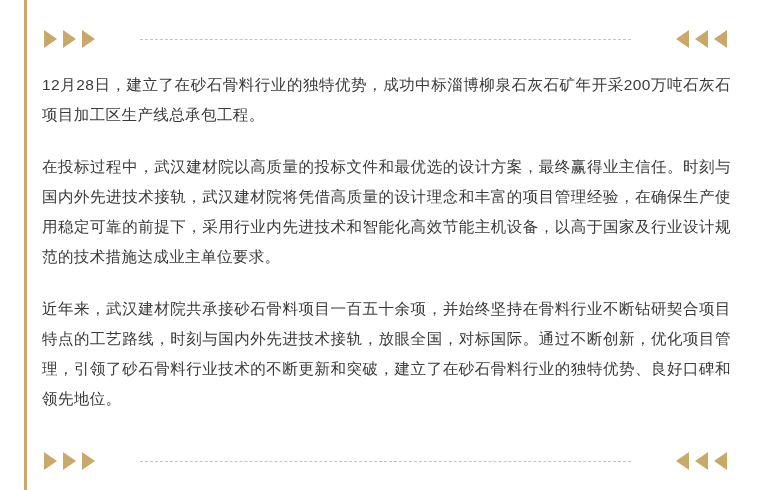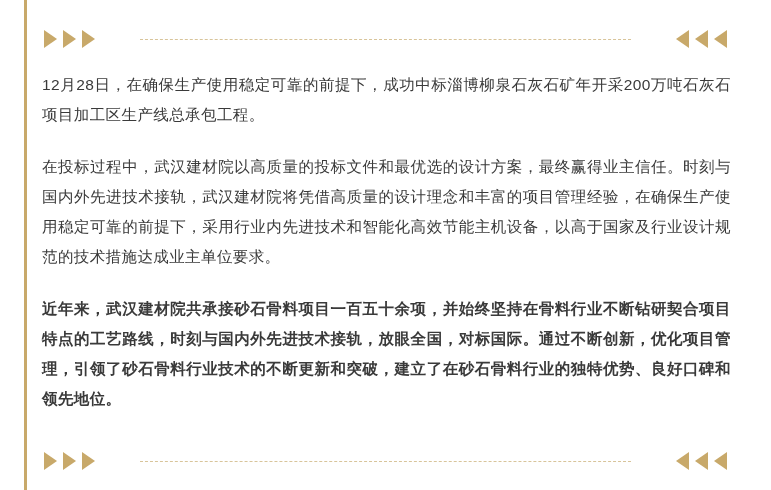--- a/index.html
+++ b/index.html
@@ -74,21 +74,21 @@
     box-sizing: border-box;
   }
   .para {
     color: #3a3a3a;
     font-size: 15.5px;
     line-height: 30px;
     letter-spacing: 0.4px;
     text-align: justify;
     margin: 0 0 22px 0;
   }
-  .para:last-child { margin-bottom: 16px; font-weight: bold; }
+  .para:last-child { margin-bottom: 16px; }
 </style>
 </head>
 <body>
 
 <div class="page">
 
   <div class="left-bar"></div>
 
   <div class="ornament-row top">
     <div class="tri-group left">
@@ -98,21 +98,21 @@
     </div>
     <div class="dashline"></div>
     <div class="tri-group right">
       <span class="tri l"></span>
       <span class="tri l"></span>
       <span class="tri l"></span>
     </div>
   </div>
 
   <div class="content">
-    <p class="para">12月28日，在确保生产使用稳定可靠的前提下，成功中标淄博柳泉石灰石矿年开采200万吨石灰石项目加工区生产线总承包工程。</p>
+    <p class="para">12月28日，建立了在砂石骨料行业的独特优势，成功中标淄博柳泉石灰石矿年开采200万吨石灰石项目加工区生产线总承包工程。</p>
     <p class="para">在投标过程中，武汉建材院以高质量的投标文件和最优选的设计方案，最终赢得业主信任。时刻与国内外先进技术接轨，武汉建材院将凭借高质量的设计理念和丰富的项目管理经验，在确保生产使用稳定可靠的前提下，采用行业内先进技术和智能化高效节能主机设备，以高于国家及行业设计规范的技术措施达成业主单位要求。</p>
     <p class="para">近年来，武汉建材院共承接砂石骨料项目一百五十余项，并始终坚持在骨料行业不断钻研契合项目特点的工艺路线，时刻与国内外先进技术接轨，放眼全国，对标国际。通过不断创新，优化项目管理，引领了砂石骨料行业技术的不断更新和突破，建立了在砂石骨料行业的独特优势、良好口碑和领先地位。</p>
   </div>
 
   <div class="ornament-row bottom">
     <div class="tri-group left">
       <span class="tri r"></span>
       <span class="tri r"></span>
       <span class="tri r"></span>
     </div>

